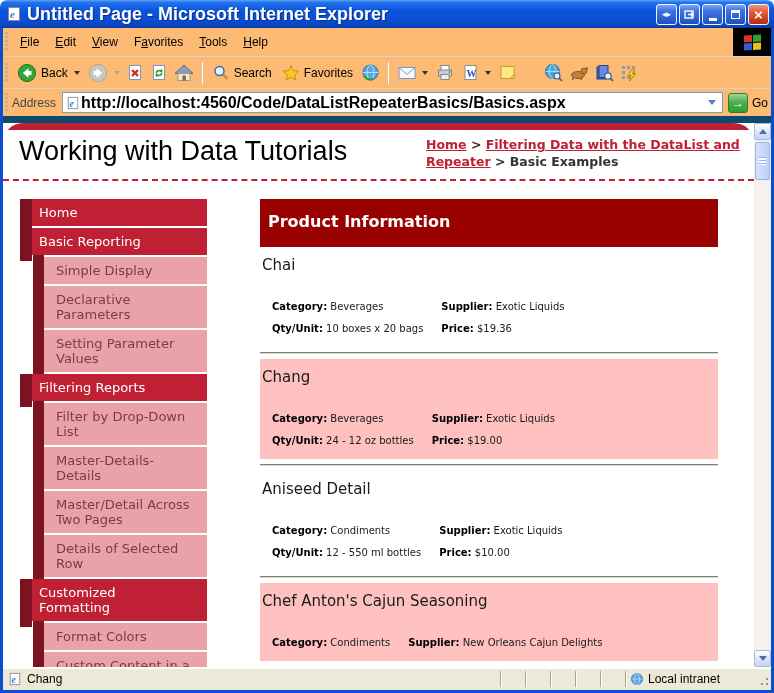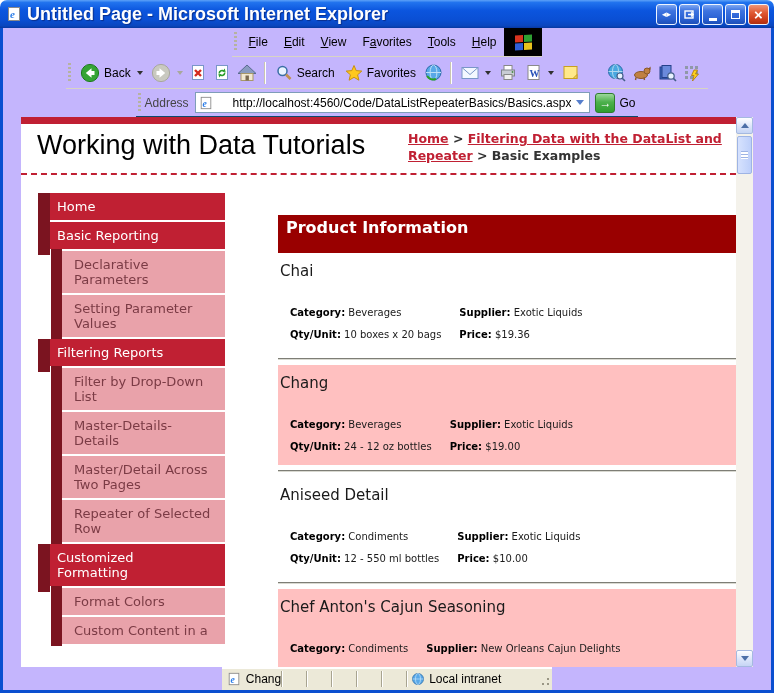--- a/index.html
+++ b/index.html
@@ -15,21 +15,21 @@
   .win-controls{display:flex;gap:2px;}
   .wbtn{width:21px;height:21px;border-radius:3px;border:1px solid #eef4ff;box-sizing:border-box;
     background:linear-gradient(180deg,#7DA7F2 0%,#3E74E0 30%,#2B62D4 70%,#1E4FB8 100%);
     color:#fff;display:flex;align-items:center;justify-content:center;font-size:9px;cursor:default;}
   .wbtn.close{background:linear-gradient(180deg,#F09578 0%,#E05A34 40%,#C83A18 80%,#B02E10 100%);
     font-size:15px;font-weight:bold;line-height:1;}
   .glyph-min{width:8px;height:3px;background:#fff;align-self:flex-end;margin:0 auto 3px;}
   .glyph-max{width:9px;height:9px;border:1px solid #fff;border-top:3px solid #fff;box-sizing:border-box;}
 
   
-  .frame{flex:1;min-height:0;border:3px solid #0A4FD0;border-top:none;display:flex;flex-direction:column;background:#c4b5fd;align-items:center;}
+  .frame{flex:1;min-height:0;border:3px solid #0A4FD0;border-top:none;display:flex;flex-direction:column;background:#fdba74;}
 
   .grip{width:3px;height:20px;margin:0 4px 0 2px;flex:0 0 3px;
     background:repeating-linear-gradient(180deg,#b6b2a0 0 2px,transparent 2px 4px);}
 
   
   .menubar{height:28px;flex:0 0 28px;display:flex;align-items:center;border-bottom:1px solid #d8d4c4;}
   .menu-item{padding:4px 8px;font-size:12px;color:#000;}
   .menu-item u{text-decoration:underline;}
   .winlogo{margin-left:auto;width:38px;align-self:stretch;background:#000;
     display:flex;align-items:center;justify-content:center;}
@@ -39,35 +39,35 @@
 
   
   .toolbar{height:31px;flex:0 0 31px;display:flex;align-items:center;border-bottom:1px solid #d8d4c4;padding-right:4px;}
   .tbtn{display:flex;align-items:center;gap:4px;padding:2px 5px;font-size:12px;color:#000;}
   .tbtn.icon-only{padding:2px 3px;}
   .tsep{width:0;height:22px;border-left:1px solid #c9c5b2;border-right:1px solid #fff;margin:0 4px;}
   .dd{width:0;height:0;border-left:3px solid transparent;border-right:3px solid transparent;border-top:4px solid #303030;margin-left:2px;}
   .dd.dis{border-top-color:#a8a89c;}
 
   
-  .addressbar{height:27px;flex:0 0 27px;display:flex;align-items:center;font-size:12px;padding-right:3px;border-bottom:1px solid #0c4a6e;}
+  .addressbar{height:27px;flex:0 0 27px;display:flex;align-items:center;font-size:12px;padding-right:3px;border-bottom:7px solid #0c4a6e;}
   .addr-label{color:#444;margin-right:6px;}
   .addr-field{flex:1;height:21px;background:#fff;border:1px solid #7F9DB9;box-sizing:border-box;
     display:flex;align-items:center;padding-left:3px;}
-  .addr-url{flex:1;font-size:12px;color:#000;white-space:nowrap;overflow:hidden;margin-left:20px;}
+  .addr-url{flex:1;font-size:16px;color:#000;white-space:nowrap;overflow:hidden;margin-left:1px;font-weight:bold;}
   .addr-drop{width:17px;height:17px;display:flex;align-items:center;justify-content:center;margin-right:1px;}
   .addr-drop .chev{width:0;height:0;border-left:4px solid transparent;border-right:4px solid transparent;border-top:5px solid #567ECC;}
   .go-btn{display:flex;align-items:center;gap:4px;margin-left:5px;font-size:12px;color:#000;}
   .go-sq{width:20px;height:20px;border-radius:3px;border:1px solid #2E7D2E;box-sizing:border-box;
     background:linear-gradient(180deg,#9CD89C 0%,#4CB04C 45%,#2F9E2F 100%);
     display:flex;align-items:center;justify-content:center;color:#fff;font-weight:bold;font-size:12px;}
 
   
   .viewport{flex:1;min-height:0;display:flex;background:#fff;}
-  .page{flex:1;min-width:0;overflow:hidden;display:flex;flex-direction:column;}
+  .page{flex:1;min-width:0;overflow:hidden;display:flex;flex-direction:column;border-radius:20px;}
   .page-topbar{height:7px;flex:0 0 7px;background:#C02033;}
   .page-header{flex:0 0 44px;display:flex;justify-content:space-between;align-items:flex-start;
     padding:5px 6px 0 16px;border-bottom:2px dashed #C02033;box-sizing:content-box;}
   .site-title{font-size:27px;color:#000;line-height:1.2;}
   .breadcrumb{width:322px;font-family:"DejaVu Sans",sans-serif;font-size:12.5px;font-weight:bold;
     line-height:1.35;color:#333;padding-top:2px;}
   .breadcrumb a{color:#C02033;text-decoration:underline;cursor:pointer;}
 
   .page-body{flex:1;min-height:0;display:flex;padding-top:18px;align-items:flex-start;}
 
@@ -76,22 +76,22 @@
   .nav-top{position:relative;margin:0 0 2px 12px;background:#C02033;color:#fff;
     padding:6px 40px 6px 7px;line-height:15px;cursor:pointer;}
   .nav-top::before{content:"";position:absolute;left:-12px;top:0;width:12px;height:calc(100% + 6px);background:#7B1420;}
   .nav-sub{position:relative;margin:0 0 2px 24px;background:#E9A2AA;color:#7B3B45;
     padding:6px 10px 6px 12px;line-height:15px;cursor:pointer;}
   .nav-sub::before{content:"";position:absolute;left:-11px;top:-2px;width:11px;height:calc(100% + 4px);background:#7B1420;}
 
   
   .main{width:458px;flex:0 0 458px;margin-left:53px;font-family:"DejaVu Sans",sans-serif;}
   .main h1{font-size:21px;line-height:24px;margin:2px 0 0;color:#000;}
-  .panel-title{margin-top:22px;background:#990000;color:#fff;font-weight:bold;font-size:16px;
-    line-height:16px;padding:5px 8px 17px;}
+  .panel-title{background:#990000;color:#fff;font-weight:bold;font-size:16px;
+    line-height:16px;padding:15px 8px 17px;}
   .product{padding:9px 0 8px;}
   .product.alt{background:#FFC0C0;}
   .p-name{font-size:15px;line-height:19px;color:#1a1a1a;margin:0 0 20px 2px;}
   .p-table{border-collapse:collapse;margin-left:12px;font-size:10px;color:#1a1a1a;}
   .p-table td{padding:0 18px 0 0;height:22px;white-space:nowrap;vertical-align:middle;}
   .p-table b{color:#000;}
   hr.sep{border:none;border-top:1px solid #7E7E76;border-bottom:1px solid #D9D9D1;height:0;margin:5px 0;}
 
   
   .scrollbar{width:17px;flex:0 0 17px;background:#F4F2EB;display:flex;flex-direction:column;align-items:center;}
@@ -365,27 +365,28 @@
       <div class="page">
         <div class="page-topbar"></div>
         <div class="page-header">
           <span class="site-title">Working with Data Tutorials</span>
           <span class="breadcrumb" id="breadcrumb"><a>Home</a> &gt; <a>Filtering Data with the DataList and Repeater</a> &gt; <span>Basic Examples</span></span>
         </div>
         <div class="page-body">
           <div class="sidenav" id="sidenav">
               <div class="nav-top">Home</div>
               <div class="nav-top">Basic Reporting</div>
+              <div class="nav-sub">Simple Display</div>
               <div class="nav-sub">Declarative Parameters</div>
               <div class="nav-sub">Setting Parameter Values</div>
               <div class="nav-top">Filtering Reports</div>
               <div class="nav-sub">Filter by Drop-Down List</div>
               <div class="nav-sub">Master-Details-Details</div>
               <div class="nav-sub">Master/Detail Across Two Pages</div>
-              <div class="nav-sub">Repeater of Selected Row</div>
+              <div class="nav-sub">Details of Selected Row</div>
               <div class="nav-top">Customized Formatting</div>
               <div class="nav-sub">Format Colors</div>
               <div class="nav-sub">Custom Content in a</div>
             </div>
           <div class="main">
             <div class="panel-title">Product Information</div>
             <div id="products">
   <div class="product">
     <div class="p-name">Chai</div>
     <table class="p-table">

